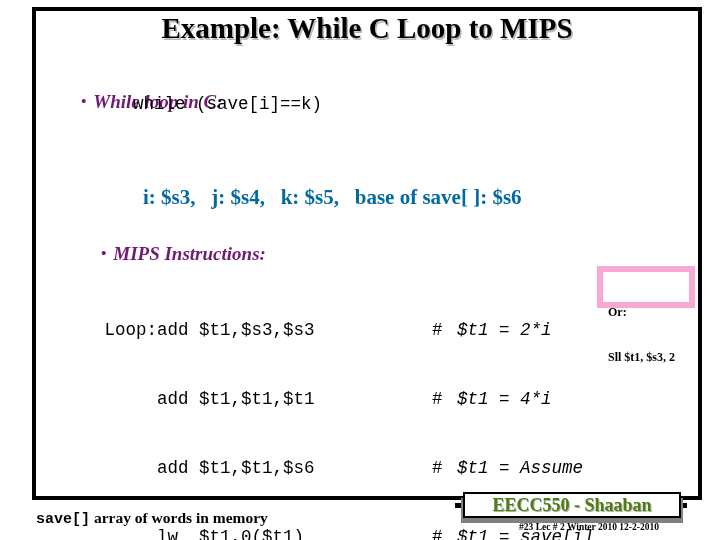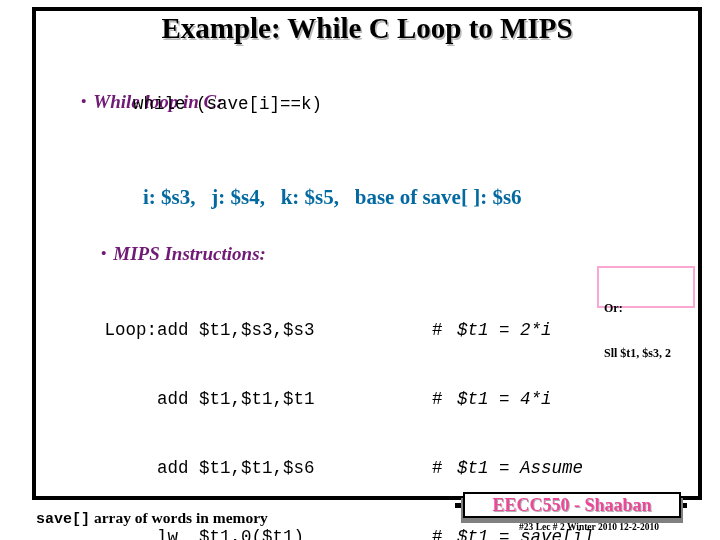--- a/index.html
+++ b/index.html
@@ -128,21 +128,21 @@
     font-style: normal;
   }
 
   
   .or-box {
     position: absolute;
     left: 597px;
     top: 266px;
     width: 98px;
     height: 42px;
-    border: 2px solid #f9a8d4;
+    border: 6px solid #f9a8d4;
     box-sizing: border-box;
     background: #ffffff;
     font-family: "Liberation Serif", "DejaVu Serif", serif;
     font-weight: bold;
     font-size: 12px;
     line-height: 15px;
     padding: 3px 0 0 5px;
     color: #000000;
     white-space: pre;
   }
@@ -207,21 +207,21 @@
     border: 2px solid #000000;
     box-sizing: border-box;
     background: #ffffff;
     text-align: center;
   }
   .badge-main span {
     font-family: "Liberation Serif", "DejaVu Serif", serif;
     font-weight: bold;
     font-size: 18px;
     line-height: 22px;
-    color: #ec4899;
+    color: #4d7c0f;
     text-shadow: 1px 1px 0 #b0b0b0;
     white-space: nowrap;
   }
   .footer-sub {
     position: absolute;
     left: 34px;
     top: 29px;
     width: 200px;
     text-align: center;
     font-family: "Liberation Serif", "DejaVu Serif", serif;

